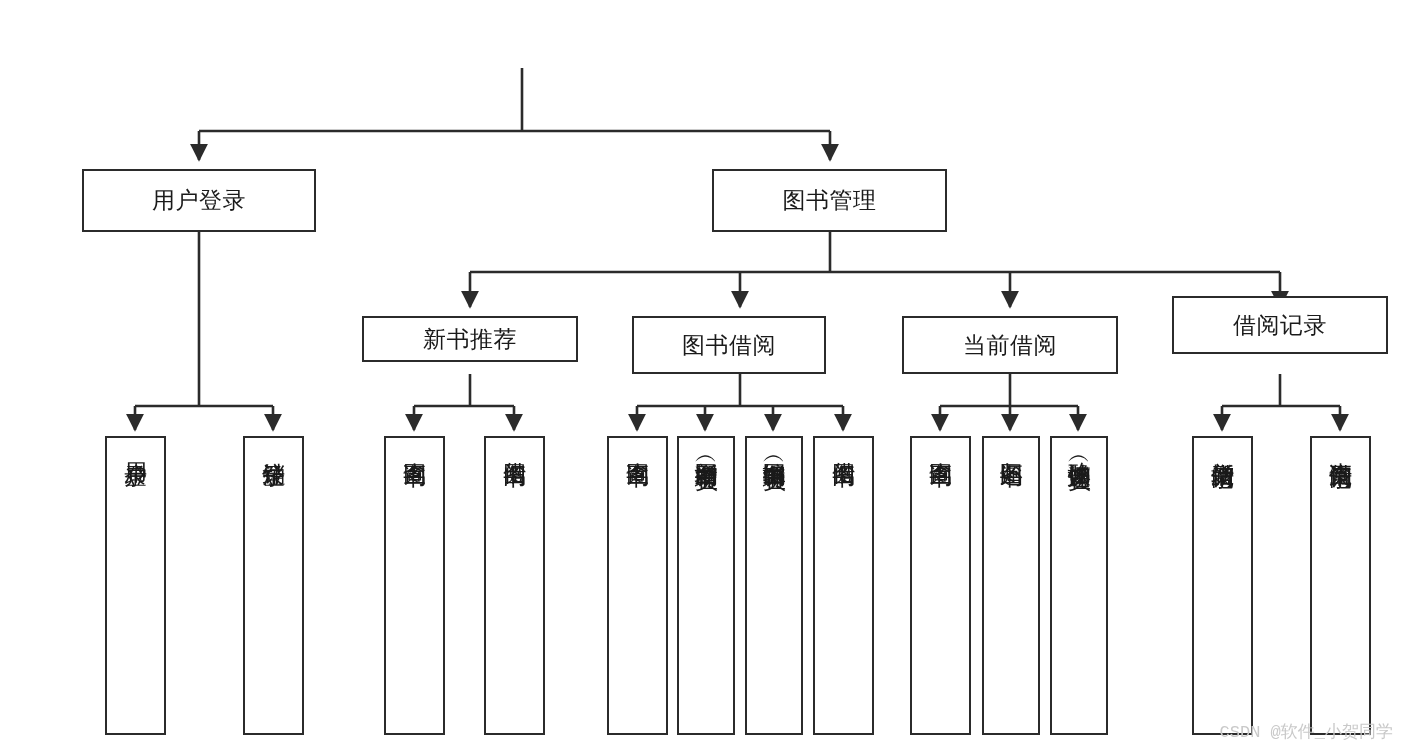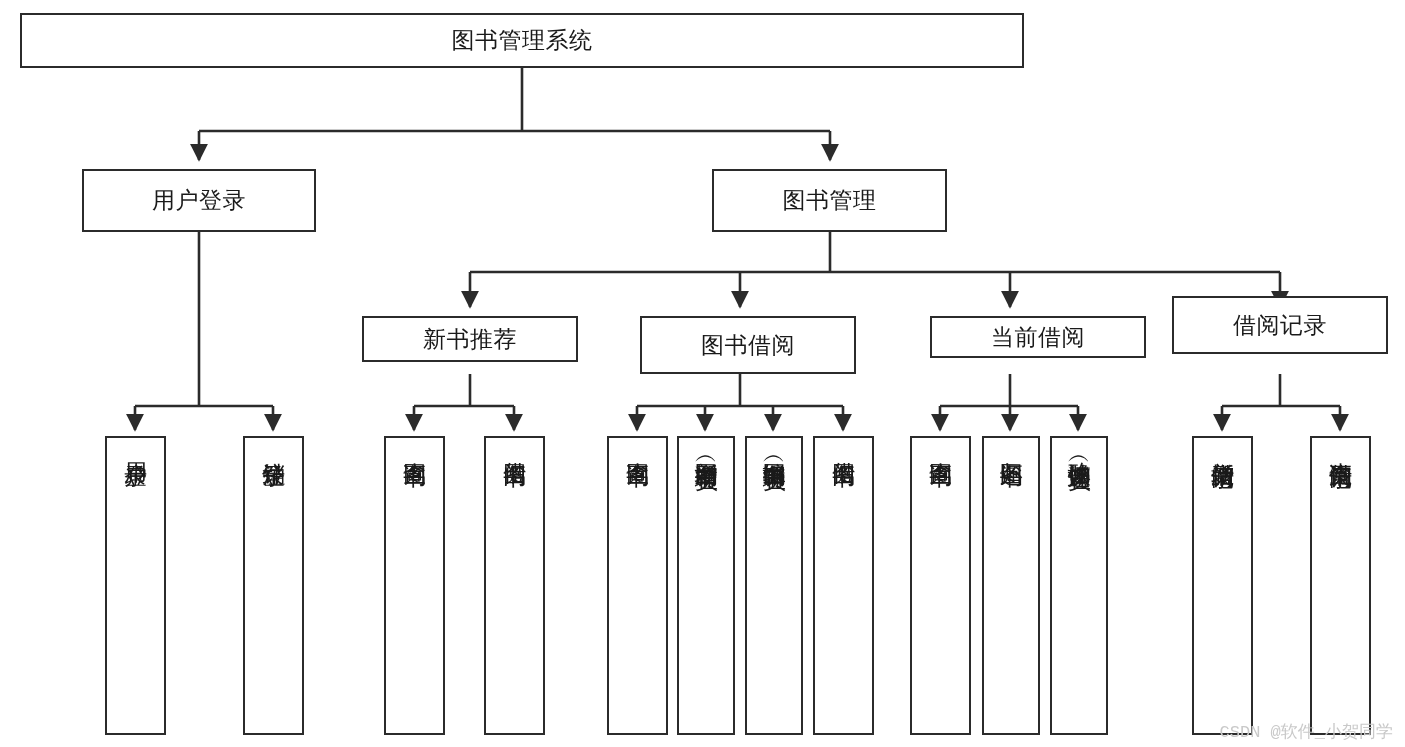--- a/index.html
+++ b/index.html
@@ -120,41 +120,38 @@
       <path d="M 1010 406 L 1010 430" marker-end="url(#arrow)"></path>
       <path d="M 1078 406 L 1078 430" marker-end="url(#arrow)"></path>
 
       <path d="M 1280 374 L 1280 406"></path>
       <path d="M 1222 406 L 1340 406"></path>
       <path d="M 1222 406 L 1222 430" marker-end="url(#arrow)"></path>
       <path d="M 1340 406 L 1340 430" marker-end="url(#arrow)"></path>
     </g>
   </svg>
 
-  <div class="node horizontal root" style="left:20px; top:13px; width:1004px; height:55px;">
-    <span class="label">图书管理系统</span>
-  </div>
 
   <div class="node horizontal" style="left:82px; top:169px; width:234px; height:63px;">
     <span class="label">用户登录</span>
   </div>
 
   <div class="node horizontal" style="left:712px; top:169px; width:235px; height:63px;justify-content:center;">
     <span class="label">图书管理</span>
   </div>
 
   <div class="node horizontal" style="left:362px; top:316px; width:216px; height:46px;">
     <span class="label">新书推荐</span>
   </div>
 
-  <div class="node horizontal" style="left:632px; top:316px; width:216px; height:58px;margin-left:8px;">
+  <div class="node horizontal" style="left:632px; top:316px; width:194px; height:58px;">
     <span class="label">图书借阅</span>
   </div>
 
-  <div class="node horizontal" style="left:902px; top:316px; width:216px; height:42px;margin-left:28px;">
+  <div class="node horizontal" style="left:902px; top:316px; width:216px; height:58px;">
     <span class="label">当前借阅</span>
   </div>
 
   <div class="node horizontal" style="left:1172px; top:296px; width:216px; height:58px;">
     <span class="label">借阅记录</span>
   </div>
 
   <div class="node vertical" style="left:105px; top:436px; width:61px; height:299px;">
     <span class="label">用户登录</span>
   </div>

